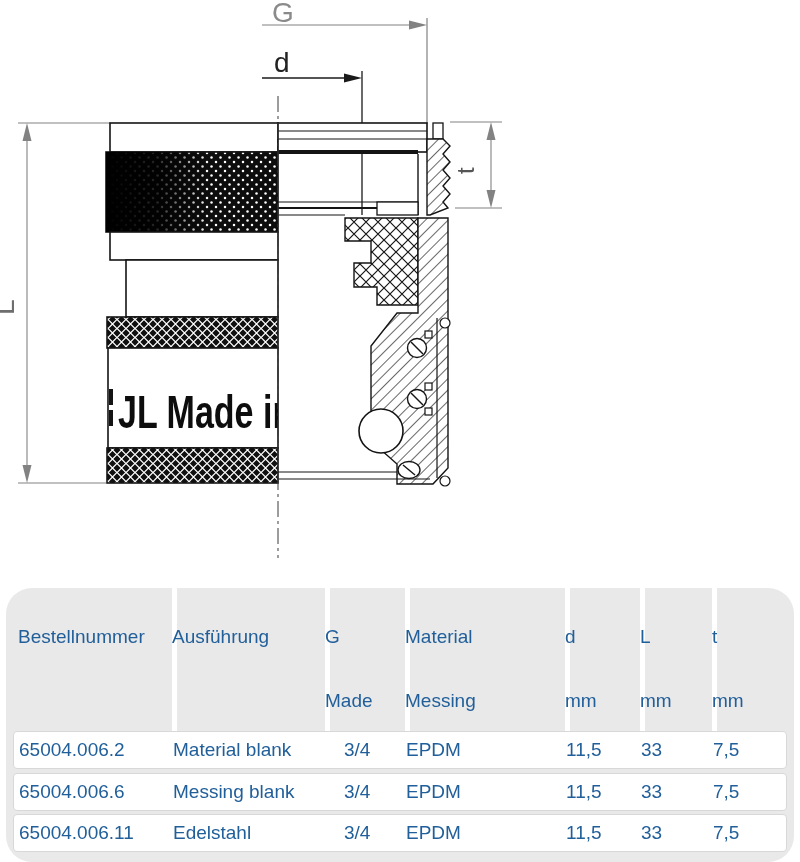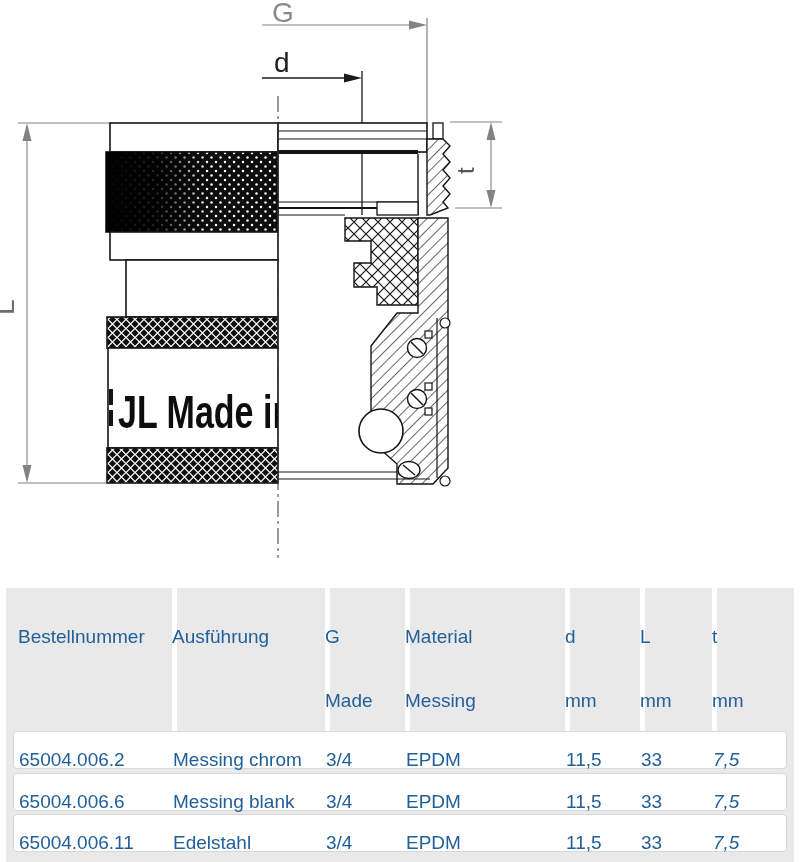--- a/index.html
+++ b/index.html
@@ -1,39 +1,39 @@
 <!DOCTYPE html>
 <html><head>
 <meta charset="utf-8">
 <style>
   html,body{margin:0;padding:0;background:#fff;}
   .stage{position:relative;width:800px;height:862px;background:#ffffff;overflow:hidden;
          font-family:"Liberation Sans",sans-serif;}
   
   .draw-area{position:absolute;left:0;top:0;width:800px;height:588px;background:#fff;}
   
-  .spec{position:absolute;left:6px;top:588px;width:788px;height:274px;background:#e9e9e9;}
+  .spec{position:absolute;left:6px;top:588px;width:788px;height:274px;background:#e9e9e9;border-radius:26px;}
   .sep{position:absolute;top:0;width:5px;height:143px;background:#ffffff;}
   .sep.s1{left:166px}.sep.s2{left:319px}.sep.s3{left:399px}
   .sep.s4{left:559px}.sep.s5{left:634px}.sep.s6{left:706px}
   .cell{position:absolute;font-size:19px;color:#215f9a;text-align:left;line-height:26px;}
   .c1{left:12px;width:150px;text-align:left;}
   .c2{left:166px;width:153px;}
   .c3{left:319px;width:80px;}
   .c4{left:399px;width:160px;}
   .c5{left:559px;width:75px;}
   .c6{left:634px;width:72px;}
   .c7{left:706px;width:80px;}
   .hrow{top:36px;}
   .srow{top:100px;}
   .row{position:absolute;left:7px;width:772px;height:36px;background:#ffffff;
        border:1px solid #d8d8d8;border-radius:4px;}
-  .row .cell{top:0;line-height:36px;margin-top:10px;}
-  .row .c1{left:5px;}  .row .c2{left:159px;} .row .c3{left:312px;}
-  .row .c4{left:392px;} .row .c5{left:552px;} .row .c6{left:627px;} .row .c7{left:699px;font-style:italic;}
+  .row .cell{top:0;line-height:36px;}
+  .row .c1{left:5px;}  .row .c2{left:159px;} .row .c3{left:330px;}
+  .row .c4{left:392px;} .row .c5{left:552px;} .row .c6{left:627px;} .row .c7{left:699px;}
   .r1{top:143px;} .r2{top:185px;} .r3{top:226px;}
 </style>
 </head>
 <body>
 
 <div class="stage">
 
   <div class="draw-area">
   <svg width="800" height="588" viewBox="0 0 800 588">
     <defs>
@@ -180,21 +180,21 @@
     <div class="cell c7 hrow">t</div>
 
     <div class="cell c3 srow">Made</div>
     <div class="cell c4 srow">Messing</div>
     <div class="cell c5 srow">mm</div>
     <div class="cell c6 srow">mm</div>
     <div class="cell c7 srow">mm</div>
 
     <div class="row r1">
       <div class="cell c1">65004.006.2</div>
-      <div class="cell c2">Messing chrom</div>
+      <div class="cell c2">Material blank</div>
       <div class="cell c3">3/4</div>
       <div class="cell c4">EPDM</div>
       <div class="cell c5">11,5</div>
       <div class="cell c6">33</div>
       <div class="cell c7">7,5</div>
     </div>
     <div class="row r2">
       <div class="cell c1">65004.006.6</div>
       <div class="cell c2">Messing blank</div>
       <div class="cell c3">3/4</div>

